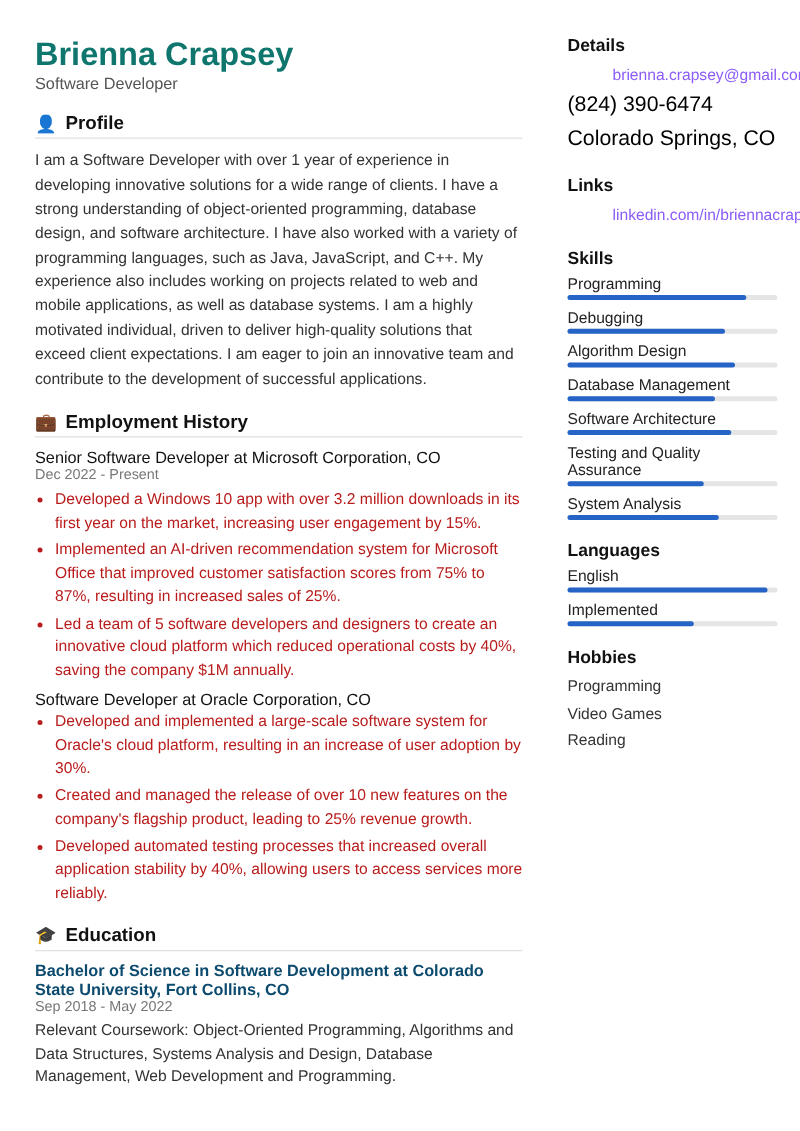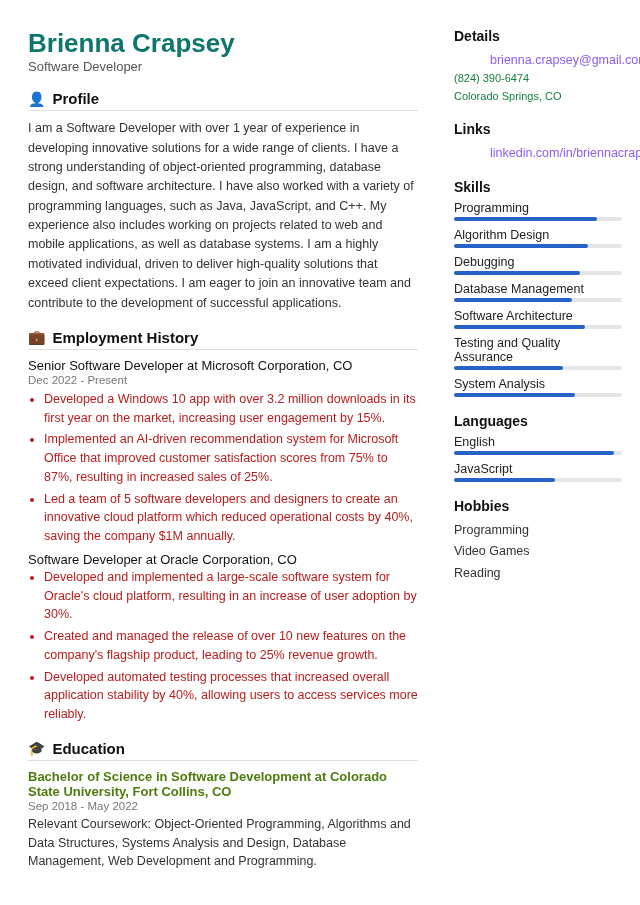--- a/index.html
+++ b/index.html
@@ -83,21 +83,21 @@
     .job-bullets li {
       font-size: 12.5px;
       color: #b91c1c;
       line-height: 1.5;
       margin-bottom: 3px;
     }
     
     .edu-title {
       font-weight: 700;
       font-size: 13px;
-      color: #4d7c0f;
+      color: #0c4a6e;
       margin-bottom: 1px;
     }
     .edu-date {
       font-size: 11.5px;
       color: #777;
       margin-bottom: 3px;
     }
     .edu-text {
       font-size: 12.5px;
       color: #333;
@@ -107,22 +107,22 @@
     .right-section {
       margin-bottom: 16px;
     }
     .right-heading {
       font-size: 14px;
       font-weight: 700;
       color: #111;
       margin-bottom: 6px;
     }
     .detail-line {
-      font-size: 11px;
-      color: #15803d;
+      font-size: 17px;
+      color: #000000;
       line-height: 1.6;
     }
     .detail-link {
       font-size: 12.5px;
       color: #8b5cf6;
       text-decoration: none;
       display: block;
       line-height: 1.6;
       padding-left: 36px;
     }
@@ -241,29 +241,29 @@
     <div class="right-section">
       <div class="right-heading">Skills</div>
       <div id="skills-container">
           <div class="skill-item">
             <div class="skill-label">Programming</div>
             <div class="skill-bar-bg">
               <div class="skill-bar-fill" style="width: 85%;"></div>
             </div>
           </div>
           <div class="skill-item">
+            <div class="skill-label">Debugging</div>
+            <div class="skill-bar-bg">
+              <div class="skill-bar-fill" style="width: 75%;"></div>
+            </div>
+          </div>
+          <div class="skill-item">
             <div class="skill-label">Algorithm Design</div>
             <div class="skill-bar-bg">
               <div class="skill-bar-fill" style="width: 80%;"></div>
-            </div>
-          </div>
-          <div class="skill-item">
-            <div class="skill-label">Debugging</div>
-            <div class="skill-bar-bg">
-              <div class="skill-bar-fill" style="width: 75%;"></div>
             </div>
           </div>
           <div class="skill-item">
             <div class="skill-label">Database Management</div>
             <div class="skill-bar-bg">
               <div class="skill-bar-fill" style="width: 70%;"></div>
             </div>
           </div>
           <div class="skill-item">
             <div class="skill-label">Software Architecture</div>
@@ -289,21 +289,21 @@
     <div class="right-section">
       <div class="right-heading">Languages</div>
       <div id="languages-container">
           <div class="lang-item">
             <div class="lang-label">English</div>
             <div class="skill-bar-bg">
               <div class="skill-bar-fill" style="width: 95%;"></div>
             </div>
           </div>
           <div class="lang-item">
-            <div class="lang-label">JavaScript</div>
+            <div class="lang-label">Implemented</div>
             <div class="skill-bar-bg">
               <div class="skill-bar-fill" style="width: 60%;"></div>
             </div>
           </div>
         </div>
     </div>
 
     <div class="right-section">
       <div class="right-heading">Hobbies</div>
       <div id="hobbies-container">

